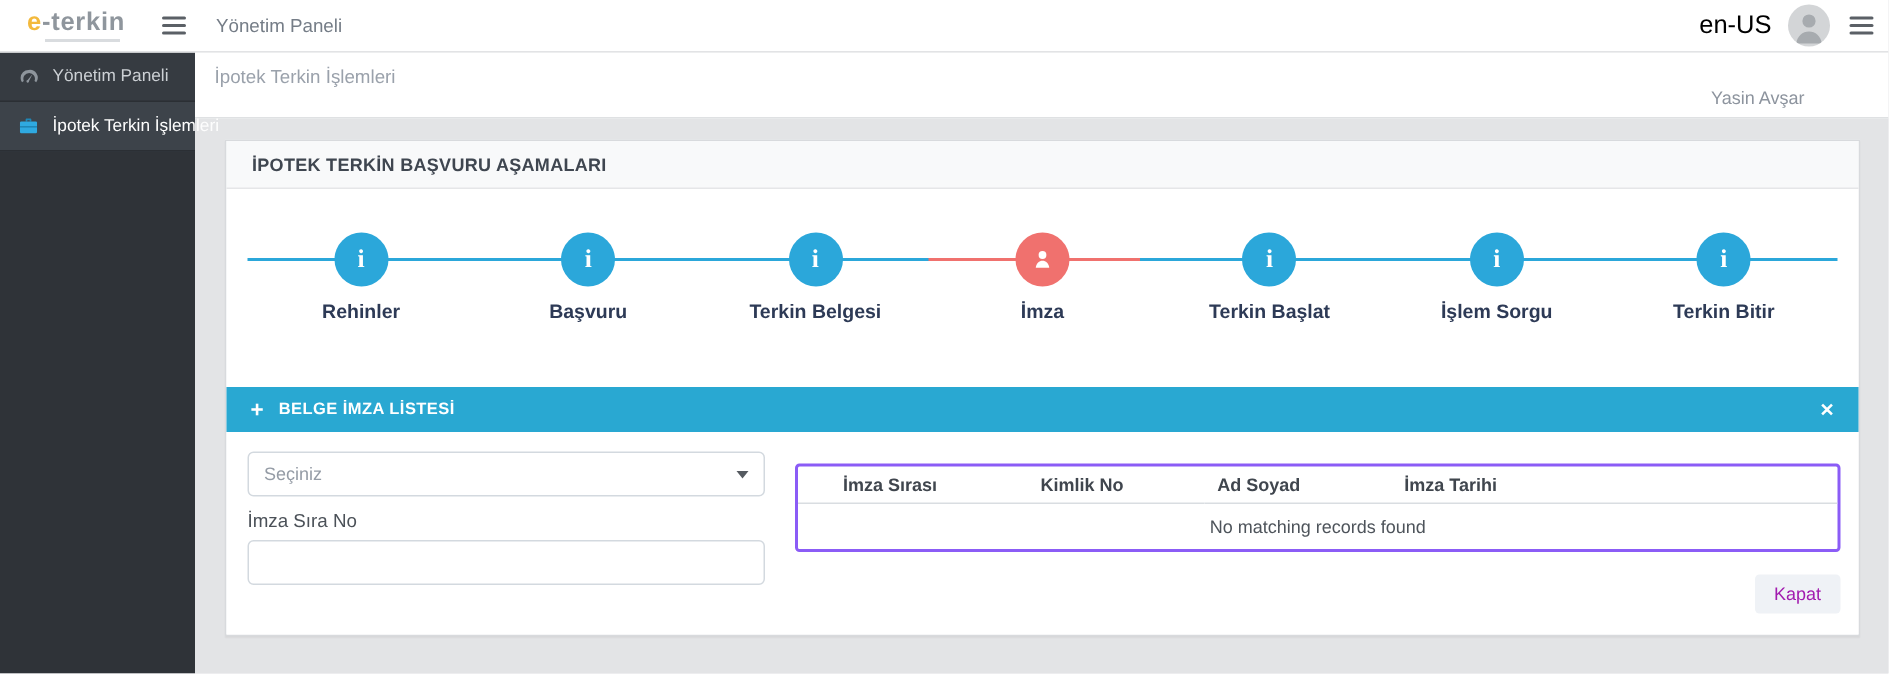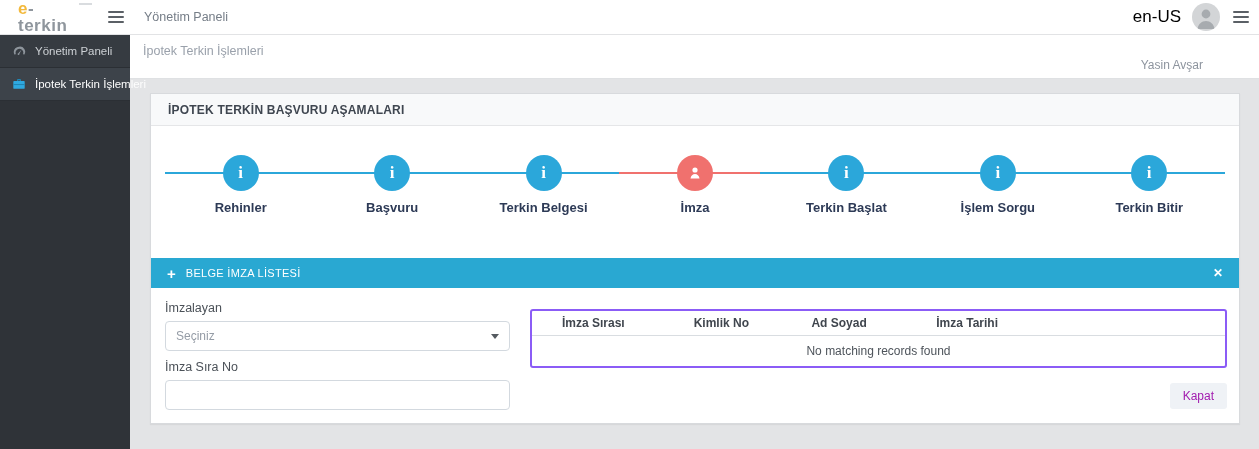--- a/index.html
+++ b/index.html
@@ -9,21 +9,21 @@
     background:#e3e4e6;
     font-family:"Liberation Sans", sans-serif;
   }
 
   
   .topbar {
     position:absolute; top:0; left:0; width:100%; height:35px;
     background:#ffffff; border-bottom:1px solid #e2e3e5;
     display:flex; align-items:center; z-index:20;
   }
-  .brand { width:92px; padding-left:18px; display:flex; flex-direction:row; cursor:pointer; }
+  .brand { width:92px; padding-left:18px; display:flex; flex-direction:column; cursor:pointer; }
   .brand-text { font-size:17px; font-weight:bold; letter-spacing:.5px; color:#8f969d; line-height:1; }
   .brand-text .accent { color:#f3b93c; }
   .brand-tagline { width:50px; height:2px; background:#d9dcdf; margin:3px 0 0 12px; }
   .hamburger { display:inline-flex; flex-direction:column; gap:3px; margin-left:16px; cursor:pointer; }
   .hamburger i { display:block; width:16px; height:2px; background:#5b6066; border-radius:1px; }
   .topbar-nav-item { margin-left:20px; font-size:12.5px; color:#757d87; cursor:pointer; }
   .topbar-right { margin-left:auto; display:flex; align-items:center; gap:11px; padding-right:10px; }
   .lang { font-size:17px; color:#000000; cursor:pointer; }
   .avatar { width:28px; height:28px; border-radius:50%; background:#d3d5d7; overflow:hidden; cursor:pointer; }
 
@@ -65,21 +65,21 @@
     display:flex; align-items:center; justify-content:center;
     position:relative; z-index:2; cursor:pointer;
   }
   .step.active .step-circle { background:#f0716e; }
   .icon-info { color:#fff; font-family:"Liberation Serif", serif; font-weight:bold; font-size:17px; }
   .step-label { margin-top:9px; font-size:13px; font-weight:bold; color:#2d3a56; }
 
   
   .section-bar { height:30px; background:#29a8d2; display:flex; align-items:center; padding:0 16px; cursor:pointer; }
   .section-plus { color:#fff; font-size:15px; font-weight:bold; margin-right:10px; line-height:1; }
-  .section-title { color:#fff; font-size:11px; font-weight:normal; letter-spacing:.3px; }
+  .section-title { color:#fff; font-size:11px; font-weight:bold; letter-spacing:.3px; }
   .section-close { margin-left:auto; color:#fff; font-size:12px; font-weight:bold; cursor:pointer; }
 
   
   .panel-body { position:relative; height:135px; background:#fff; }
   .form-col { position:absolute; left:14px; top:13px; width:345px; }
   .form-label { font-size:12.5px; color:#4b5158; margin-bottom:6px; }
   .select {
     height:30px; border:1px solid #d3d9df; border-radius:4px;
     display:flex; align-items:center; justify-content:space-between;
     padding:0 10px; font-size:12px; color:#959ca6; cursor:pointer; background:#fff;gap:25px;
@@ -214,21 +214,20 @@
     </div>
 
     <div class="section-bar">
       <span class="section-plus">+</span>
       <span class="section-title">BELGE İMZA LİSTESİ</span>
       <span class="section-close">✕</span>
     </div>
 
     <div class="panel-body">
       <div class="form-col">
-        <div class="form-label">İmzalayan</div>
         <div class="select">
           <span>Seçiniz</span>
           <span class="caret"></span>
         </div>
         <div class="form-label form-label2">İmza Sıra No</div>
         <input class="text-input" type="text" value="" style="">
       </div>
 
       <div class="table-wrap">
         <table>

